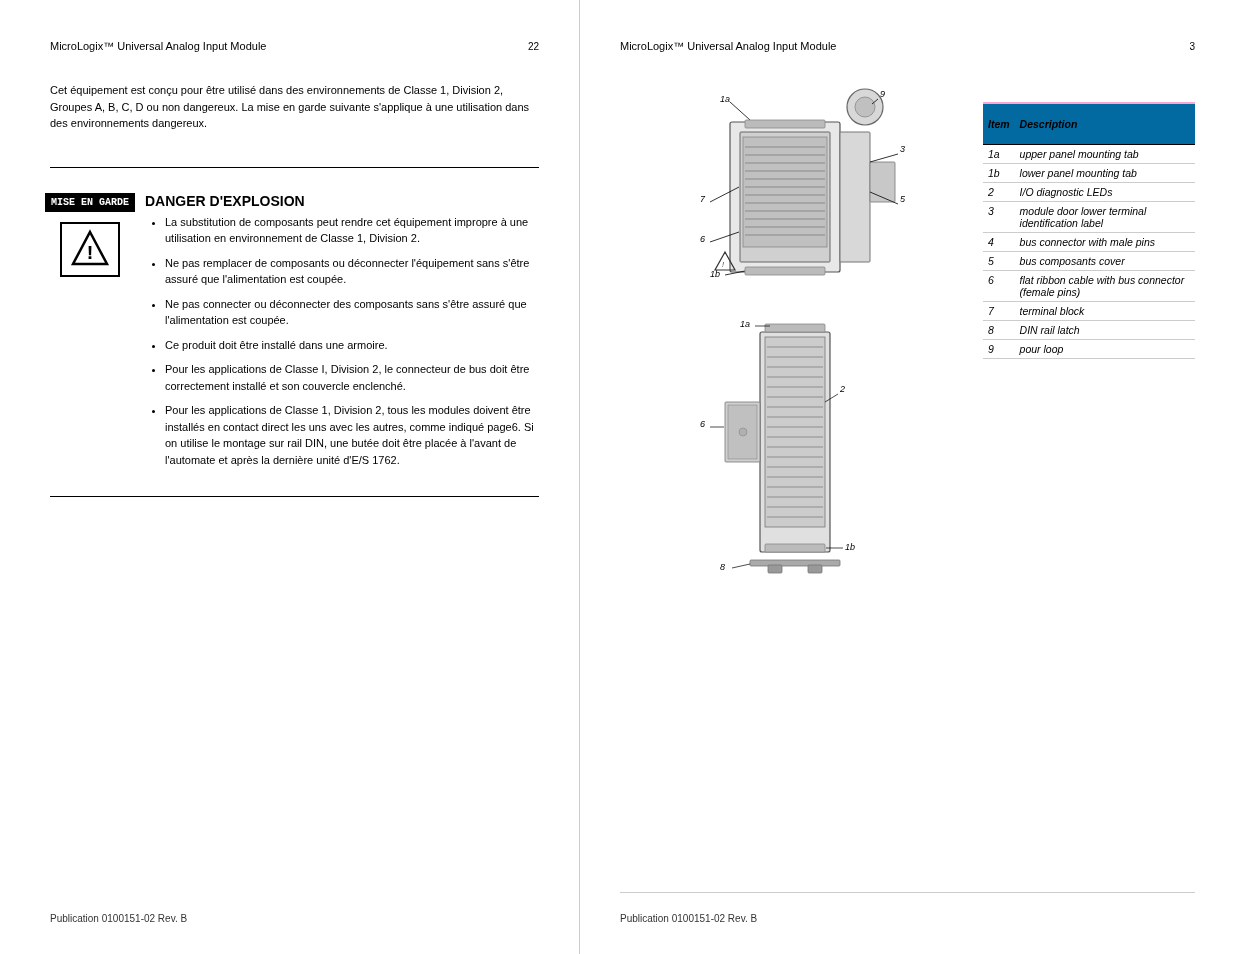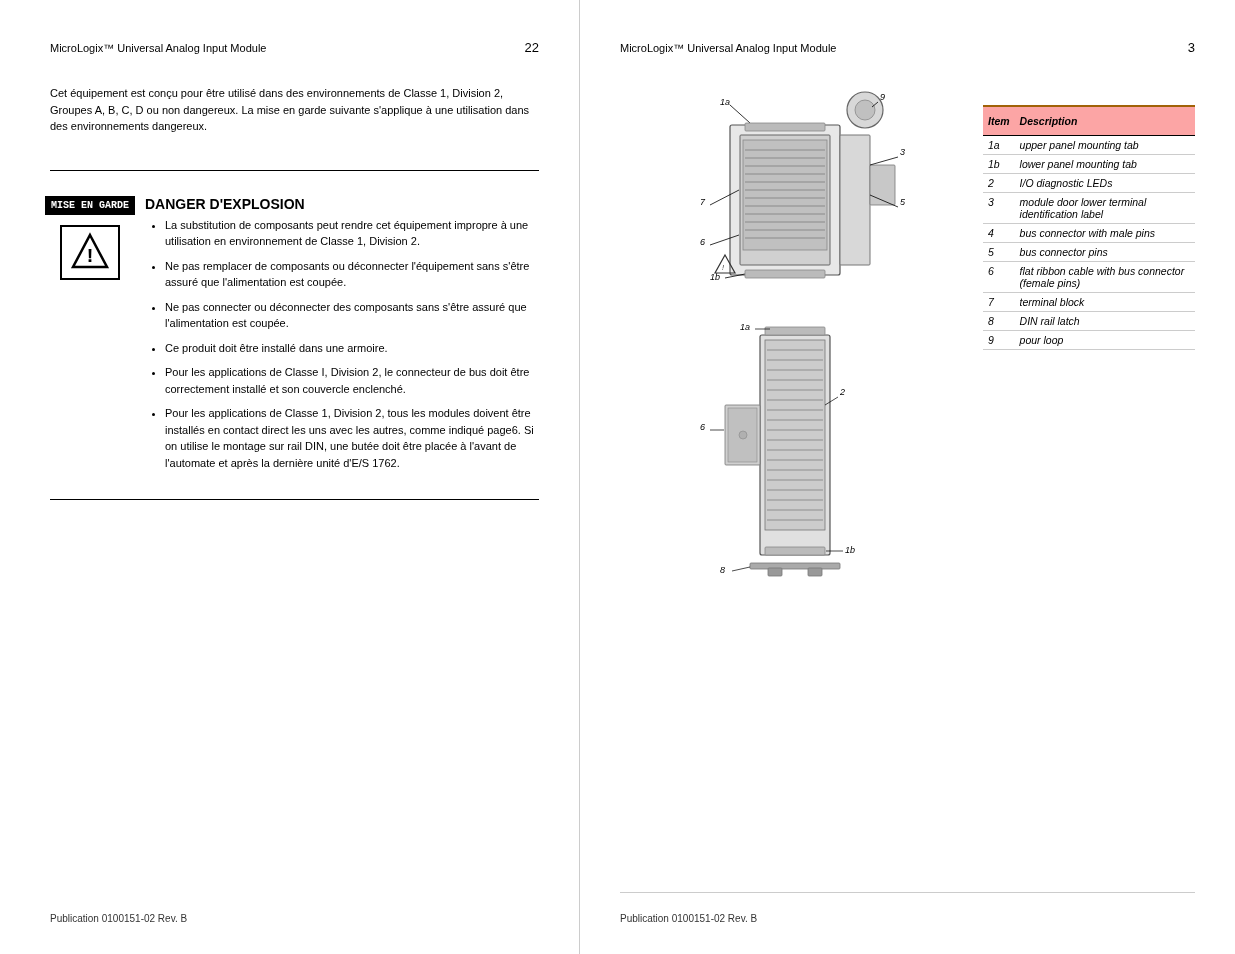--- a/index.html
+++ b/index.html
@@ -31,21 +31,21 @@
     }
     .page-header {
       display: flex;
       justify-content: space-between;
       align-items: center;
       margin-bottom: 30px;
       font-size: 11px;
       gap: 36px;
     }
     .page-number {
-      font-size: 13px;
+      font-size: 10px;
       font-weight: normal;
     }
     .page-footer {
       margin-top: auto;
       font-size: 10px;
       color: #333;
       padding-top: 20px;
       border-top: 1px solid #ccc;
     }
     .intro-text {
@@ -119,25 +119,25 @@
       height: 280px;
       margin-left: 40px;
       position: relative;
     }
     .parts-table {
       width: 100%;
       border-collapse: collapse;
       font-size: 10.5px;
     }
     .parts-table th {
-      background: #fca5a5;
+      background: #0369a1;
       font-weight: bold;
       text-align: left;
-      padding: 8px 5px;
-      border-top: 2px solid #a16207;
+      padding: 14px 5px;
+      border-top: 2px solid #f9a8d4;
       border-bottom: 1px solid #000;
     }
     .parts-table td {
       padding: 3px 5px;
       vertical-align: top;
       border-bottom: 1px solid #ccc;
     }
     .parts-table td:first-child {
       width: 30px;
       font-size: 10.5px;
@@ -347,21 +347,21 @@
               <tr>
                 <td>3</td>
                 <td>module door lower terminal identification label</td>
               </tr>
               <tr>
                 <td>4</td>
                 <td>bus connector with male pins</td>
               </tr>
               <tr>
                 <td>5</td>
-                <td>bus connector pins</td>
+                <td>bus composants cover</td>
               </tr>
               <tr>
                 <td>6</td>
                 <td>flat ribbon cable with bus connector (female pins)</td>
               </tr>
               <tr>
                 <td>7</td>
                 <td>terminal block</td>
               </tr>
               <tr>

